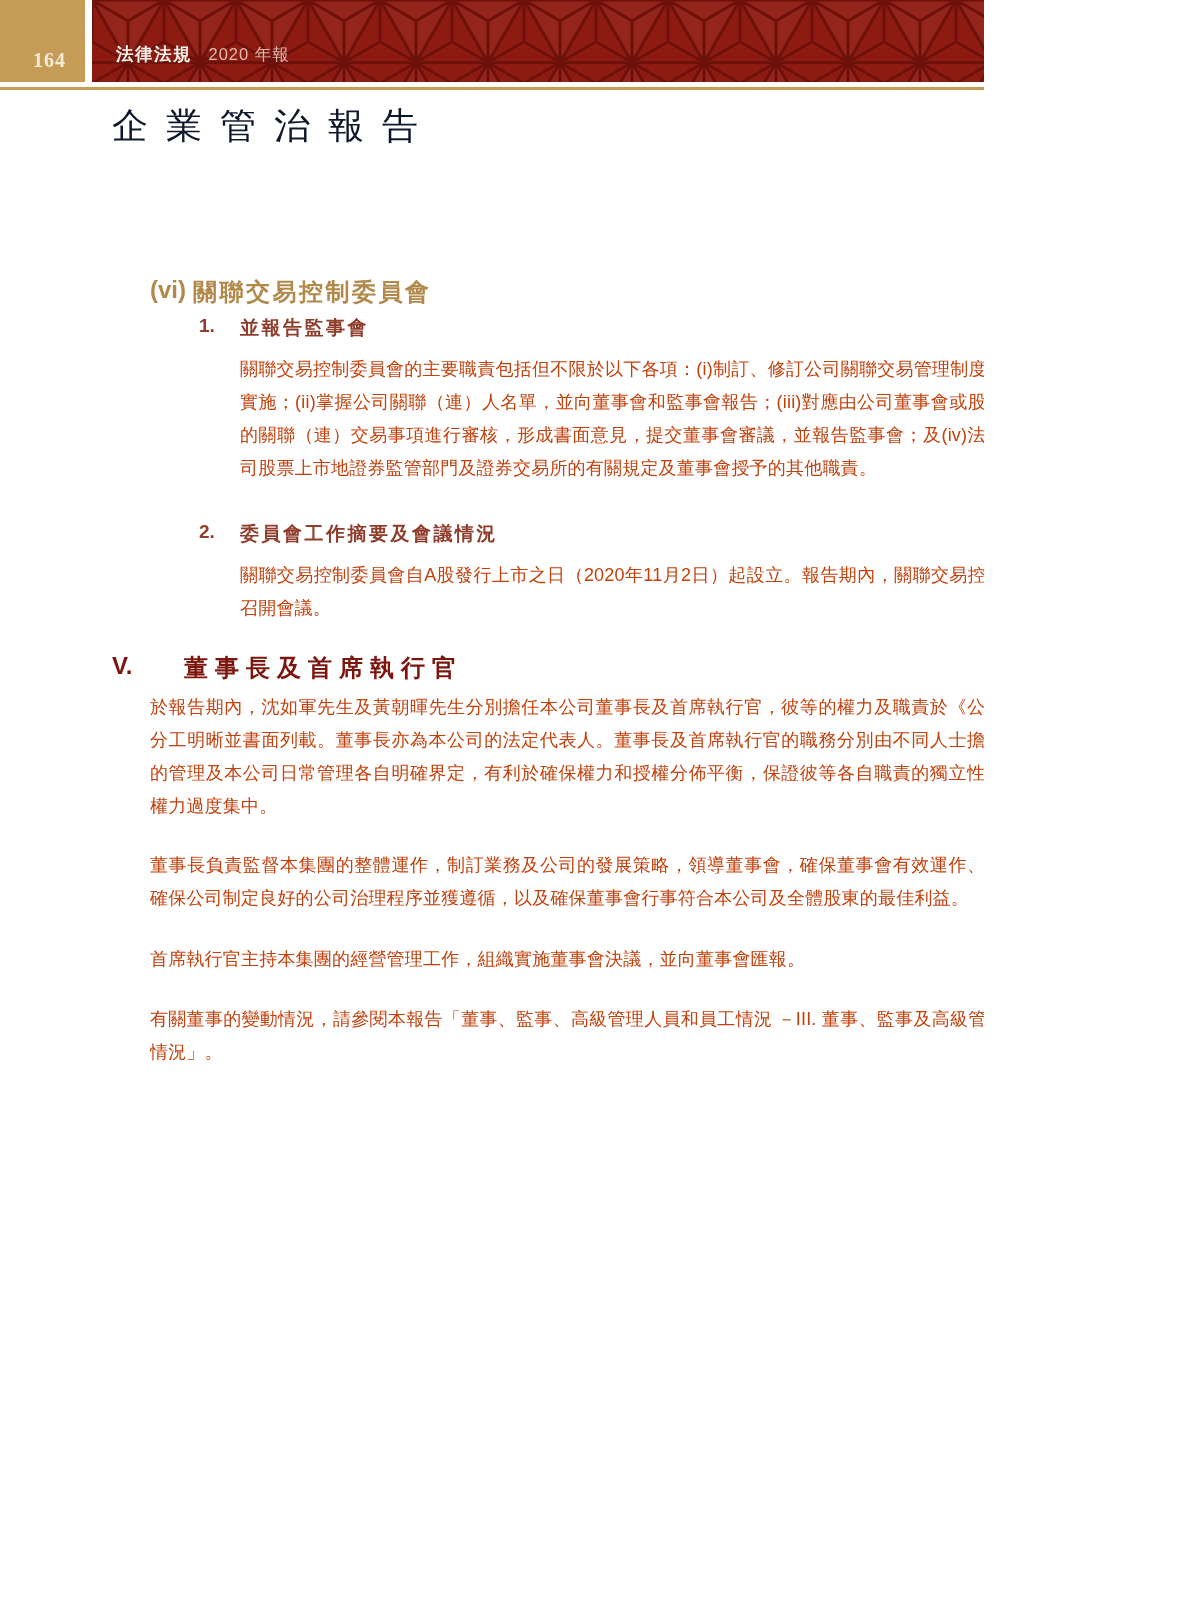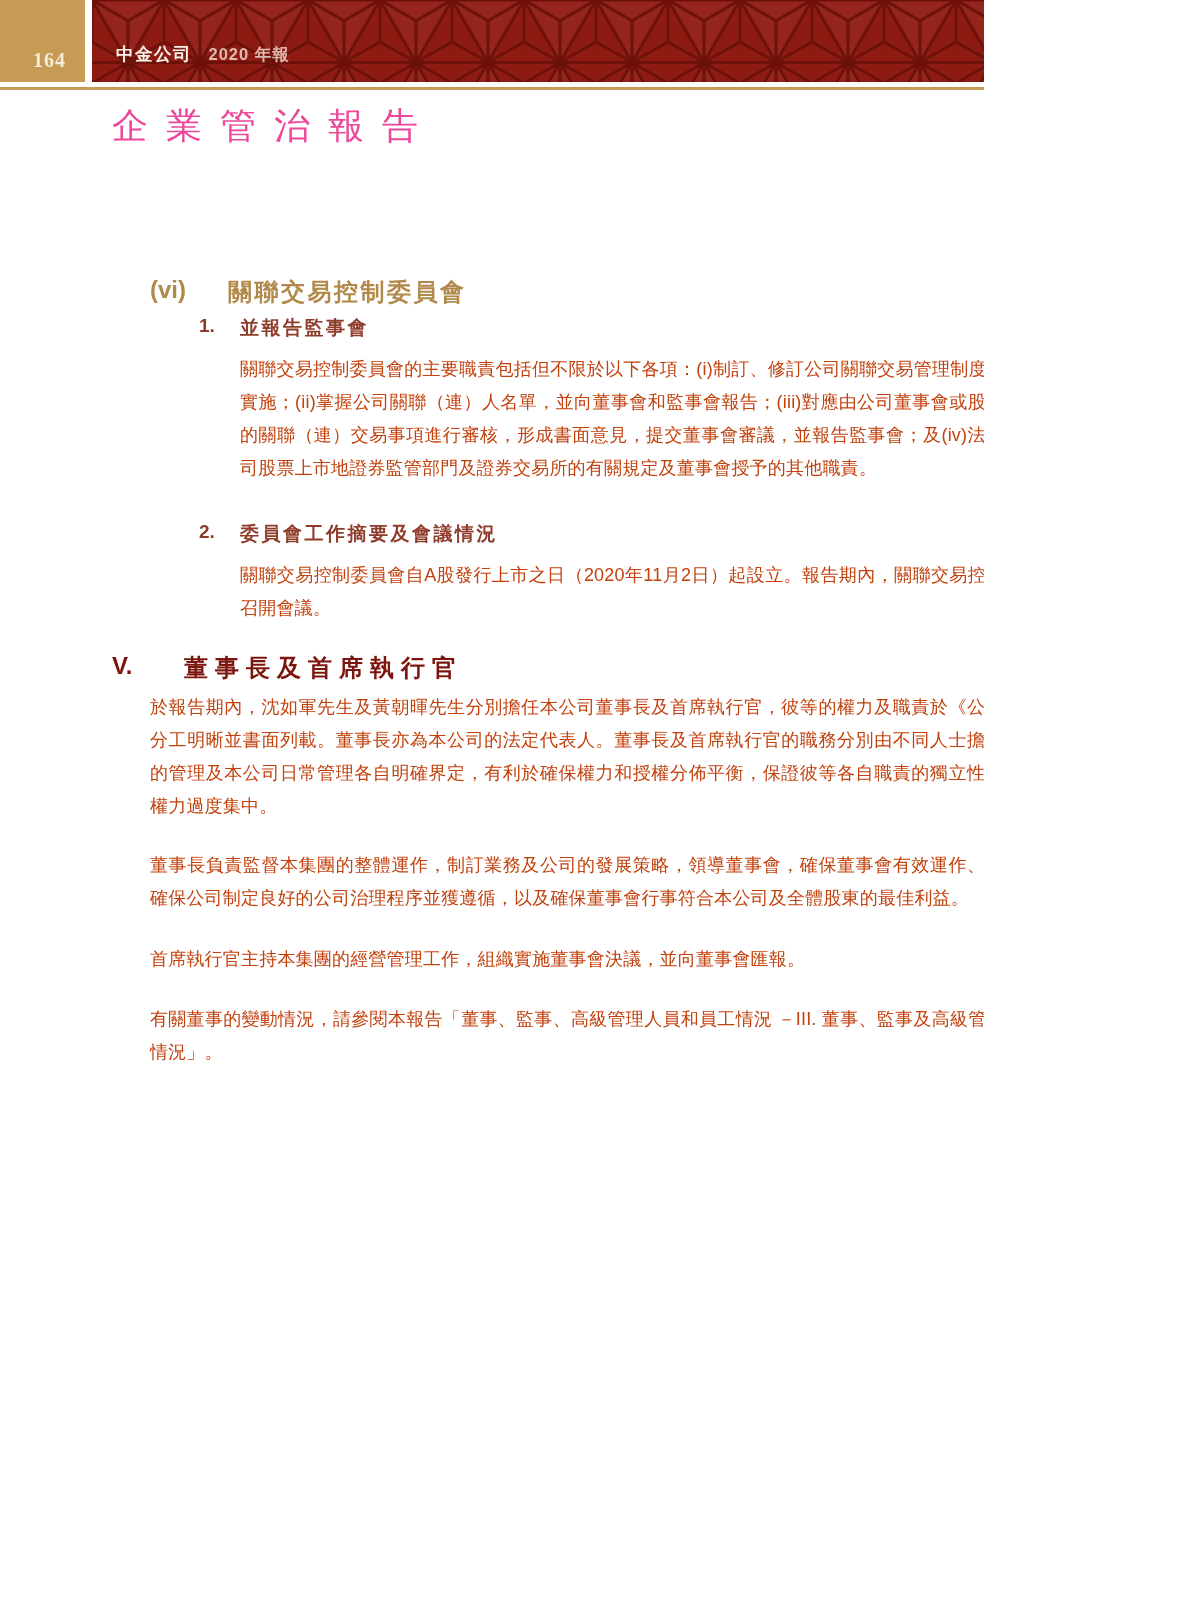--- a/index.html
+++ b/index.html
@@ -29,43 +29,43 @@
   }
   .banner svg{position:absolute;left:0;top:0;width:100%;height:100%;}
   .banner-text{
     position:absolute;left:24px;bottom:16px;z-index:2;
     white-space:nowrap;
   }
   .banner-text .company{
     color:#f7f3ea;font-weight:700;font-size:17.5px;letter-spacing:1.5px;
   }
   .banner-text .report{
-    color:rgba(245,230,215,0.78);font-weight:700;font-size:16.5px;
+    color:rgba(245,230,215,0.78);font-weight:400;font-size:16.5px;
     margin-left:12px;letter-spacing:1px;
   }
   .gold-rule{
     position:absolute;left:0;top:87px;width:1190px;height:3px;background:#c59b55;
   }
 
   
   .doc-title{
     position:absolute;left:112px;top:106px;margin:0;
     font-family:"Liberation Serif","DejaVu Serif",serif;
     font-weight:400;font-size:36px;line-height:1.15;
-    color:#ec4899;letter-spacing:18px;
+    color:#0f172a;letter-spacing:18px;
   }
 
   
   .sec-vi-heading{
     position:absolute;left:150px;top:276px;
     color:#b1894a;font-weight:700;font-size:24px;letter-spacing:0.5px;
     display:flex;
   }
   .sec-vi-heading .marker{width:43px;letter-spacing:0;}
-  .sec-vi-heading .sec-title{letter-spacing:2.5px;margin-left:35px;}
+  .sec-vi-heading .sec-title{letter-spacing:2.5px;}
 
   .sub-heading{
     position:absolute;left:199px;
     color:#8e3c2b;font-weight:700;font-size:19px;
     display:flex;
   }
   .sub-heading .num{width:41px;letter-spacing:0;}
   .sub-heading .sub-title{letter-spacing:2.5px;}
   .sub-heading.s1{top:315px;}
   .sub-heading.s2{top:521px;}
@@ -115,21 +115,21 @@
                  M0,41.7 L0,0 M0,41.7 L36,62.5
                  M72,41.7 L72,0 M72,41.7 L36,62.5
                  M0,83.3 L36,62.5 M0,83.3 L0,125
                  M72,83.3 L36,62.5 M72,83.3 L72,125
                  M36,104.2 L36,62.5 M36,104.2 L0,125 M36,104.2 L72,125"></path>
           </pattern>
         </defs>
         <rect x="0" y="0" width="1200" height="125" fill="url(#asanoha)"></rect>
       </svg>
       <div class="banner-text">
-        <span class="company">中金公司</span>
+        <span class="company">法律法規</span>
         <span class="report">2020 年報</span>
       </div>
     </div>
 
     <div class="gold-rule"></div>
   </header>
 
   <h1 class="doc-title">企業管治報告</h1>
 
   <section>

